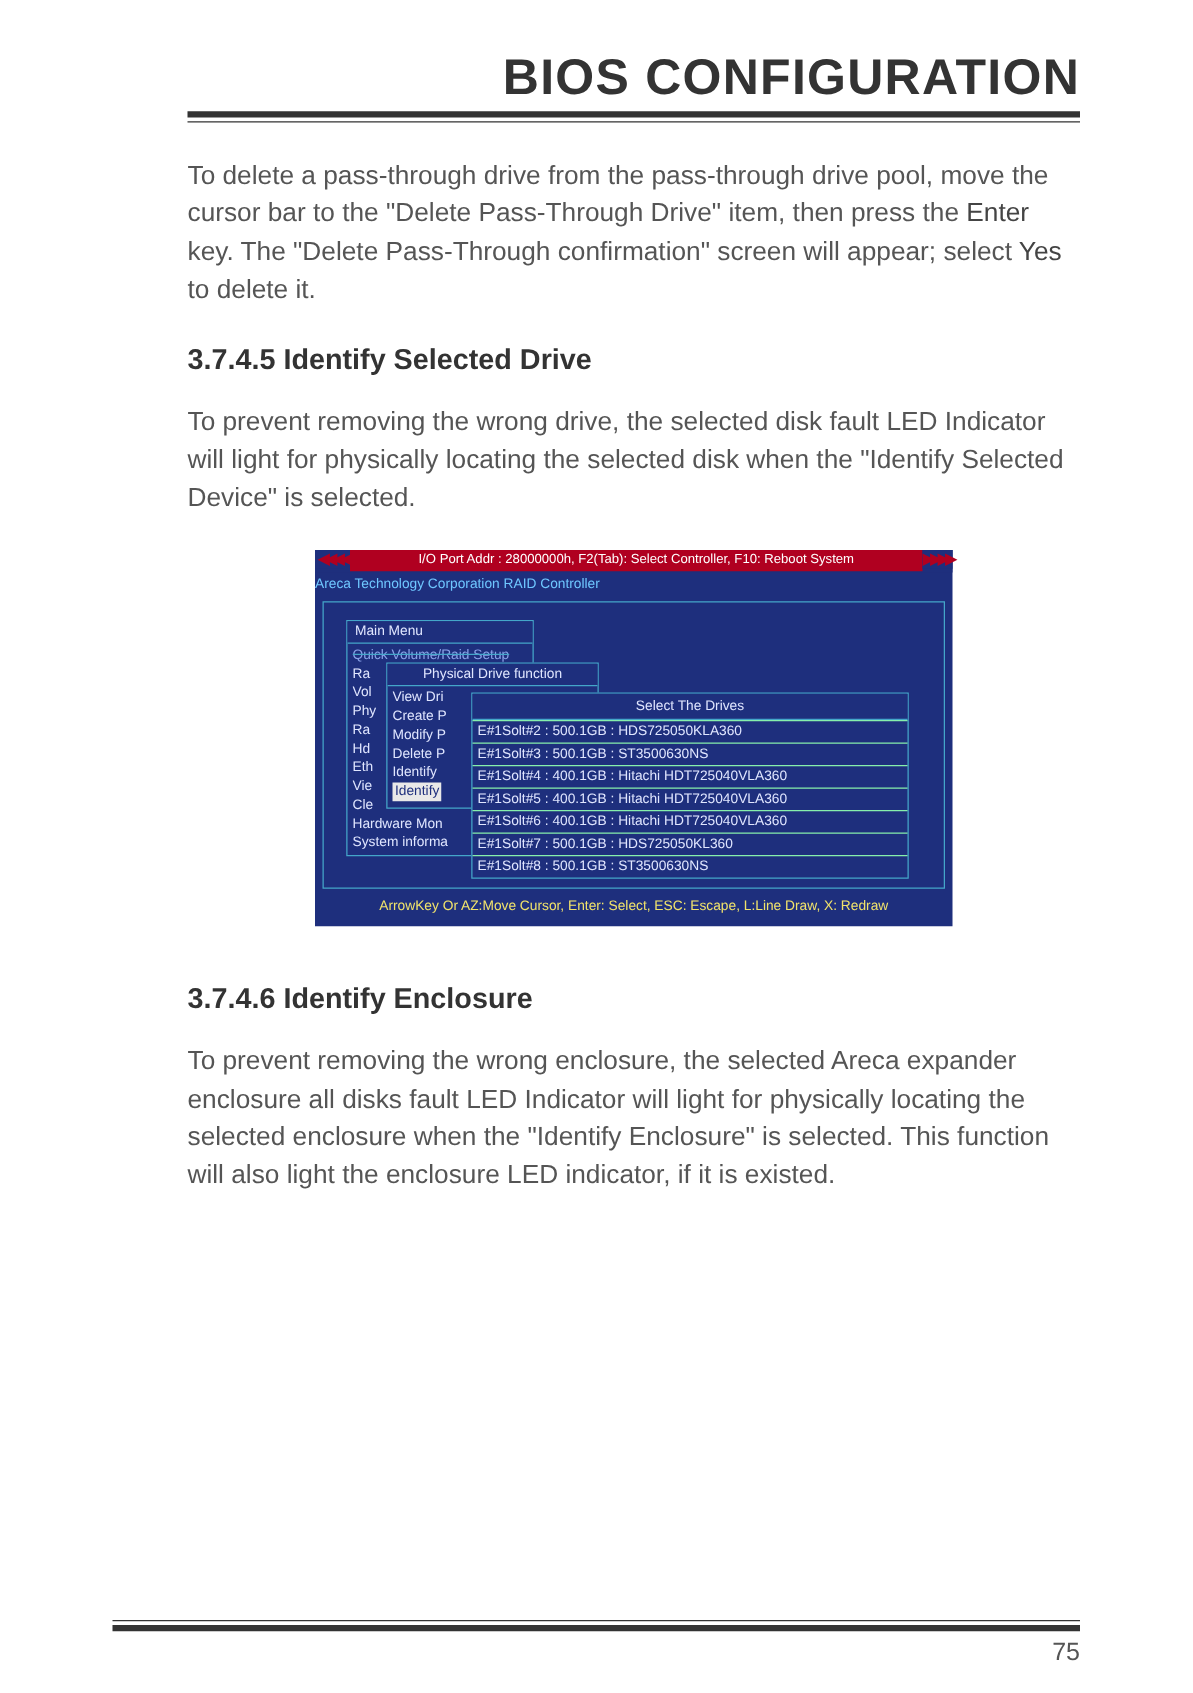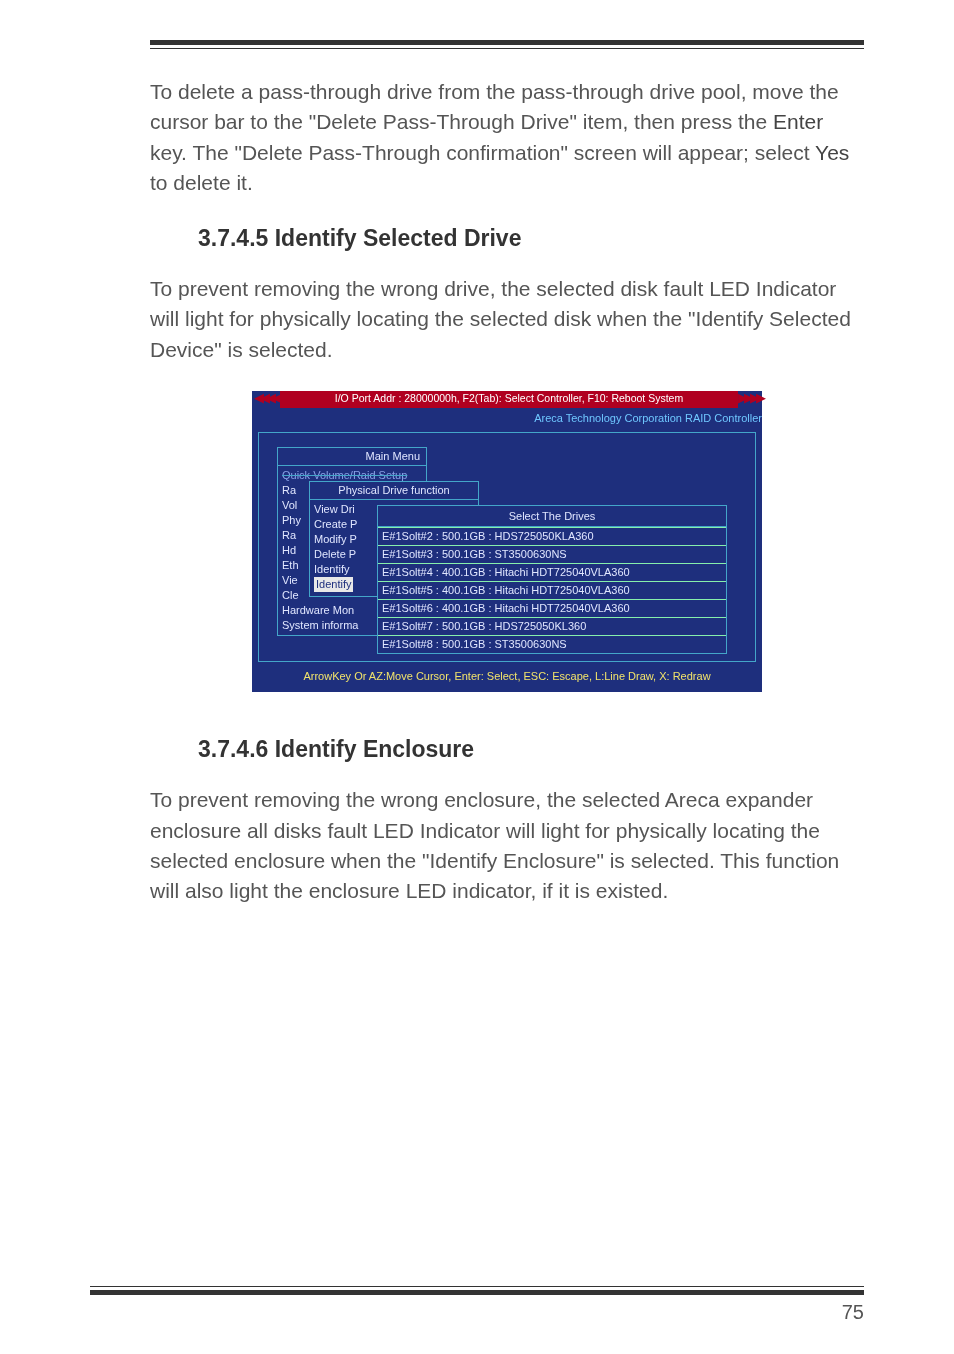--- a/index.html
+++ b/index.html
@@ -39,21 +39,20 @@
     line-height: 1.45;
     color: #555;
     margin-bottom: 26px;
   }
   .body-text b { color: #444; font-weight: 400; }
   .h2 {
     font-size: 23px;
     font-weight: 800;
     color: #333;
     margin-bottom: 22px;
-    margin-left: 48px;
   }
   
   .bios {
     width: 510px;
     margin: 0 auto 44px auto;
     background: #1e2f7d;
     color: #e0e6ff;
     font-family: Arial, sans-serif;
     font-size: 11px;
     position: relative;
@@ -80,21 +79,21 @@
     position: absolute;
     top: 0; width: 24px; height: 15px;
     background: #1e2f7d;
     color: #b00020;
     font-size: 13px;
     line-height: 13px;
   }
   .arrow-left { left: 0; text-align: left; padding-left: 2px; letter-spacing: -4px; }
   .arrow-right { right: 0; text-align: right; padding-right: 2px; letter-spacing: -4px; }
   .bios-subtitle {
-    text-align: right;
+    text-align: left;
     color: #6fc7ff;
     font-size: 11px;
     padding: 3px 0 8px 0;
   }
   .bios-body {
     position: relative;
     height: 230px;
     margin: 0 6px;
     border: 1px solid #44a6c9;
   }
@@ -103,21 +102,20 @@
     background: #1e2f7d;
     border: 1px solid #44a6c9;
   }
   .panel-title {
     background: #1e2f7d;
     color: #e0e6ff;
     font-size: 11px;
     padding: 2px 6px 3px 6px;
     border-bottom: 1px solid #44a6c9;
     white-space: nowrap;
-    text-align: right;
   }
   .panel-body { padding: 2px 4px; }
   .menu-row {
     font-size: 11px;
     color: #e0e6ff;
     line-height: 15px;
     white-space: nowrap;
     overflow: hidden;
   }
   .menu-row.strike { color: #8aa2e8; text-decoration: line-through; text-decoration-color: #44a6c9; }
@@ -131,21 +129,21 @@
   .drives .panel-title { text-align: center; padding: 4px 6px; }
   .bios-foot {
     color: #f1e36b;
     text-align: center;
     font-size: 11px;
     padding: 8px 4px 4px 4px;
   }
   
   .footer-area {
     position: absolute;
-    left: 90px; right: 90px; bottom: 30px;
+    left: 90px; right: 90px; bottom: 20px;
   }
   .footer-rule-thin {
     border: none;
     border-top: 1.5px solid #333;
     margin-bottom: 3px;
   }
   .footer-rule-thick {
     border: none;
     border-top: 5px solid #333;
     margin-bottom: 6px;
@@ -153,20 +151,23 @@
   .page-num {
     text-align: right;
     font-size: 20px;
     color: #555;
   }
 </style>
 </head>
 <body>
 
 <div class="page">
+  <div class="title-block">
+    <div class="title">BIOS CONFIGURATION</div>
+  </div>
   <hr class="rule-thick">
   <hr class="rule-thin">
 
   <p class="body-text">
     <span>To delete a pass-through drive from the pass-through drive pool, move the cursor bar to the "Delete Pass-Through Drive" item, then press the </span><b>Enter</b><span> key. The "Delete Pass-Through confirmation" screen will appear; select </span><b>Yes</b><span> to delete it.</span>
   </p>
 
   <h2 class="h2">3.7.4.5 Identify Selected Drive</h2>
 
   <p class="body-text">To prevent removing the wrong drive, the selected disk fault LED Indicator will light for physically locating the selected disk when the "Identify Selected Device" is selected.</p>

